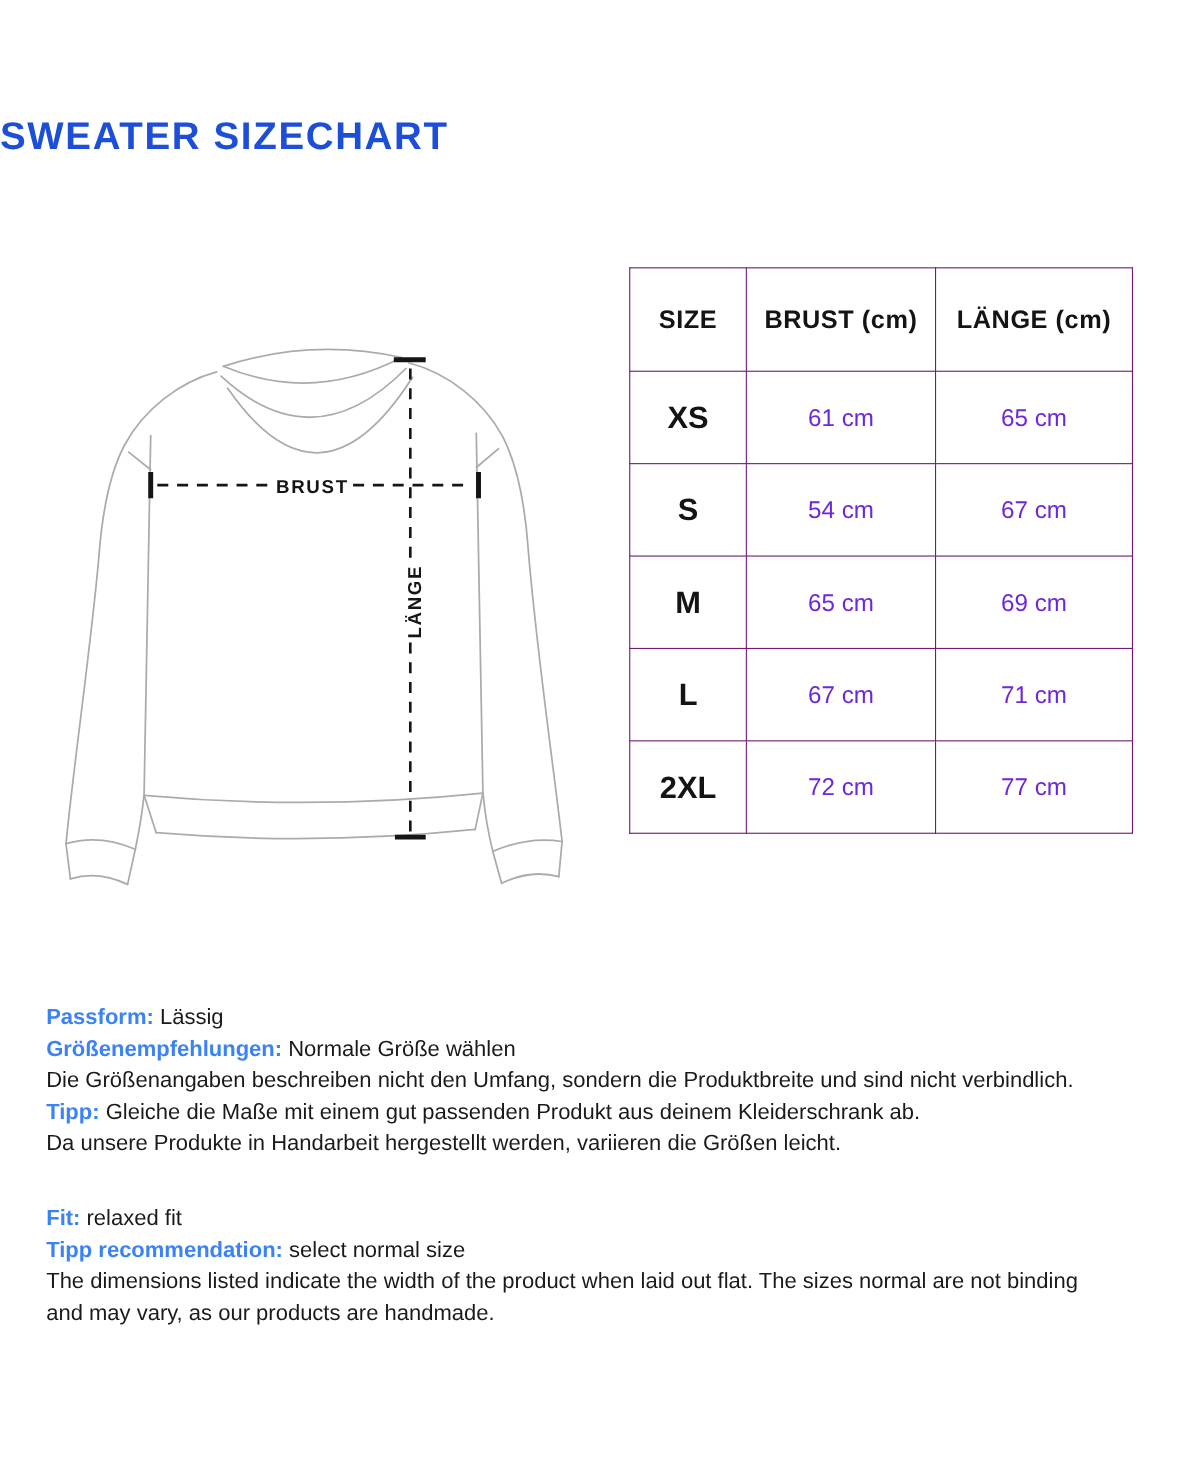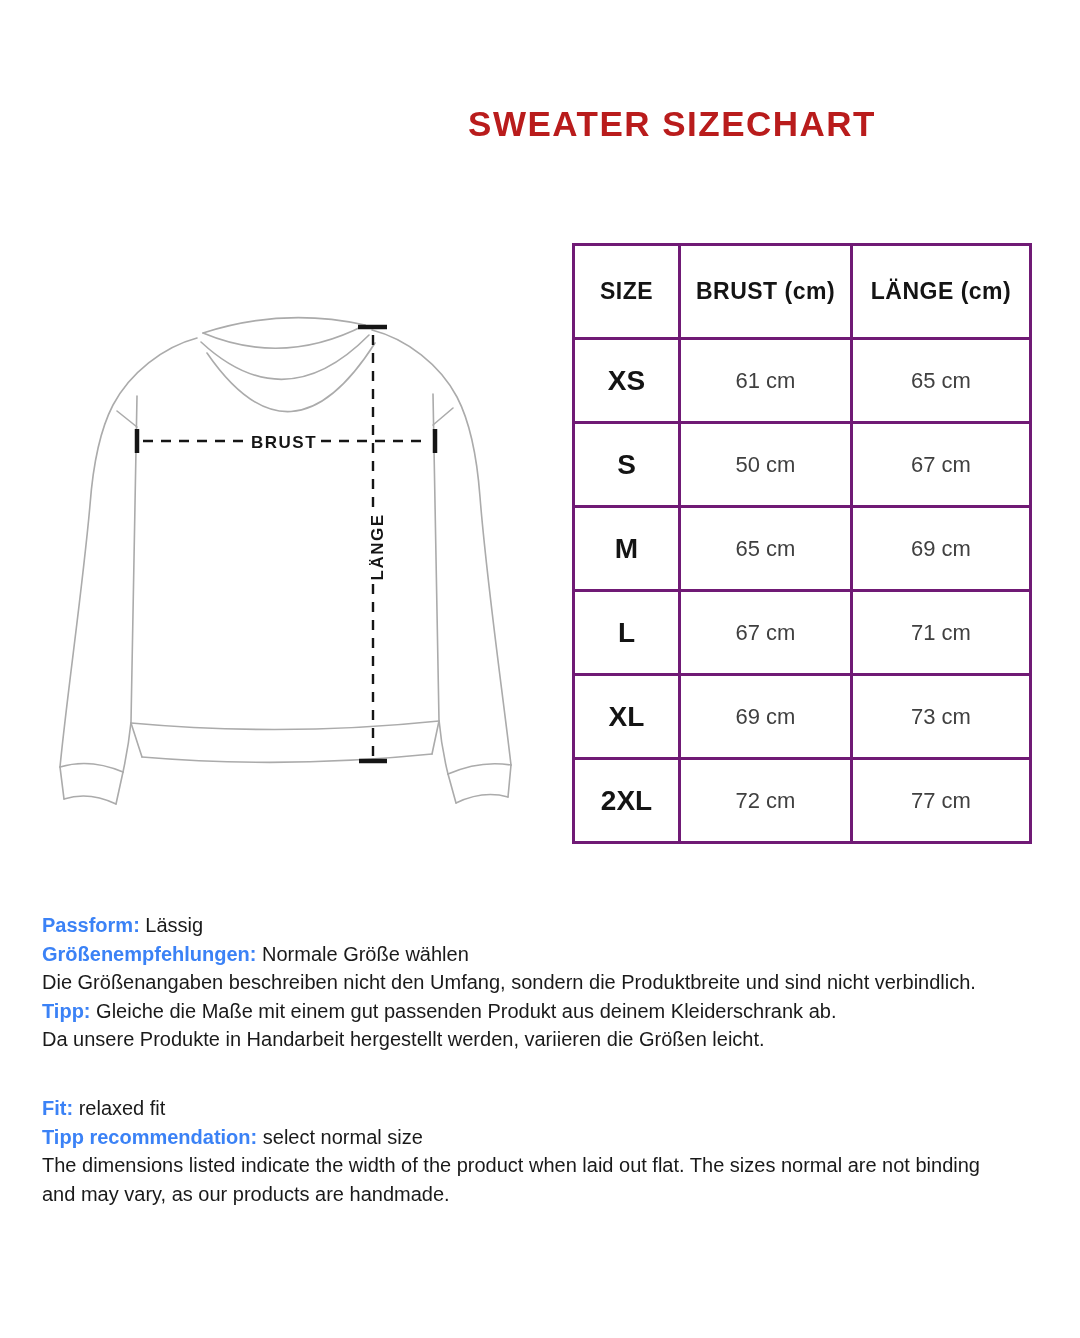--- a/index.html
+++ b/index.html
@@ -2,37 +2,37 @@
 <html><head>
 <meta charset="utf-8">
 <style>
   html,body { margin:0; padding:0; background:#ffffff; }
   #page {
     position:relative; width:1080px; height:1338px; background:#ffffff;
     font-family:"Liberation Sans", sans-serif; color:#1c1c1c; overflow:hidden;
   }
   .title {
     position:absolute; left:0; top:104px; width:876px;
-    text-align:right; font-size:35px; font-weight:bold; letter-spacing:1.5px;
-    color:#b91c1c;
+    text-align:left; font-size:35px; font-weight:bold; letter-spacing:1.5px;
+    color:#1d4ed8;
   }
   .sketch { position:absolute; left:35px; top:295px; width:505px; height:520px; }
   .sizetable {
     position:absolute; left:572px; top:243px;
     border-collapse:collapse; table-layout:fixed; width:457px;
   }
   .sizetable th, .sizetable td {
-    border:3px solid #701a75; text-align:center; vertical-align:middle;
+    border:1px solid #701a75; text-align:center; vertical-align:middle;
     padding:0; background:#ffffff;
   }
   .sizetable thead tr { height:94px; }
   .sizetable tbody tr { height:84px; }
   .sizetable thead th { font-size:23px; font-weight:bold; letter-spacing:.5px; color:#141414; }
   .sizetable tbody th { font-size:28px; font-weight:bold; color:#141414; }
-  .sizetable tbody td { font-size:22px; font-weight:normal; color:#404040; }
+  .sizetable tbody td { font-size:22px; font-weight:normal; color:#6d28d9; }
   .infoblock {
     position:absolute; left:42px; width:1010px;
     font-size:20px; line-height:28.5px; color:#1a1a1a;
   }
   .infoblock b { font-weight:bold; color:#3b82f6; }
   #info-de { top:911px; }
   #info-en { top:1076px;margin-top:18px; }
   svg text {
     font-family:"Liberation Sans", sans-serif; font-weight:bold;
     font-size:17px; letter-spacing:1.5px; fill:#151515;
@@ -111,37 +111,32 @@
       </tr>
     </thead>
     <tbody>
         <tr>
           <th>XS</th>
           <td>61 cm</td>
           <td>65 cm</td>
         </tr>
         <tr>
           <th>S</th>
-          <td>50 cm</td>
+          <td>54 cm</td>
           <td>67 cm</td>
         </tr>
         <tr>
           <th>M</th>
           <td>65 cm</td>
           <td>69 cm</td>
         </tr>
         <tr>
           <th>L</th>
           <td>67 cm</td>
           <td>71 cm</td>
-        </tr>
-        <tr>
-          <th>XL</th>
-          <td>69 cm</td>
-          <td>73 cm</td>
         </tr>
         <tr>
           <th>2XL</th>
           <td>72 cm</td>
           <td>77 cm</td>
         </tr>
       </tbody>
   </table>
 
   <div class="infoblock" id="info-de">

